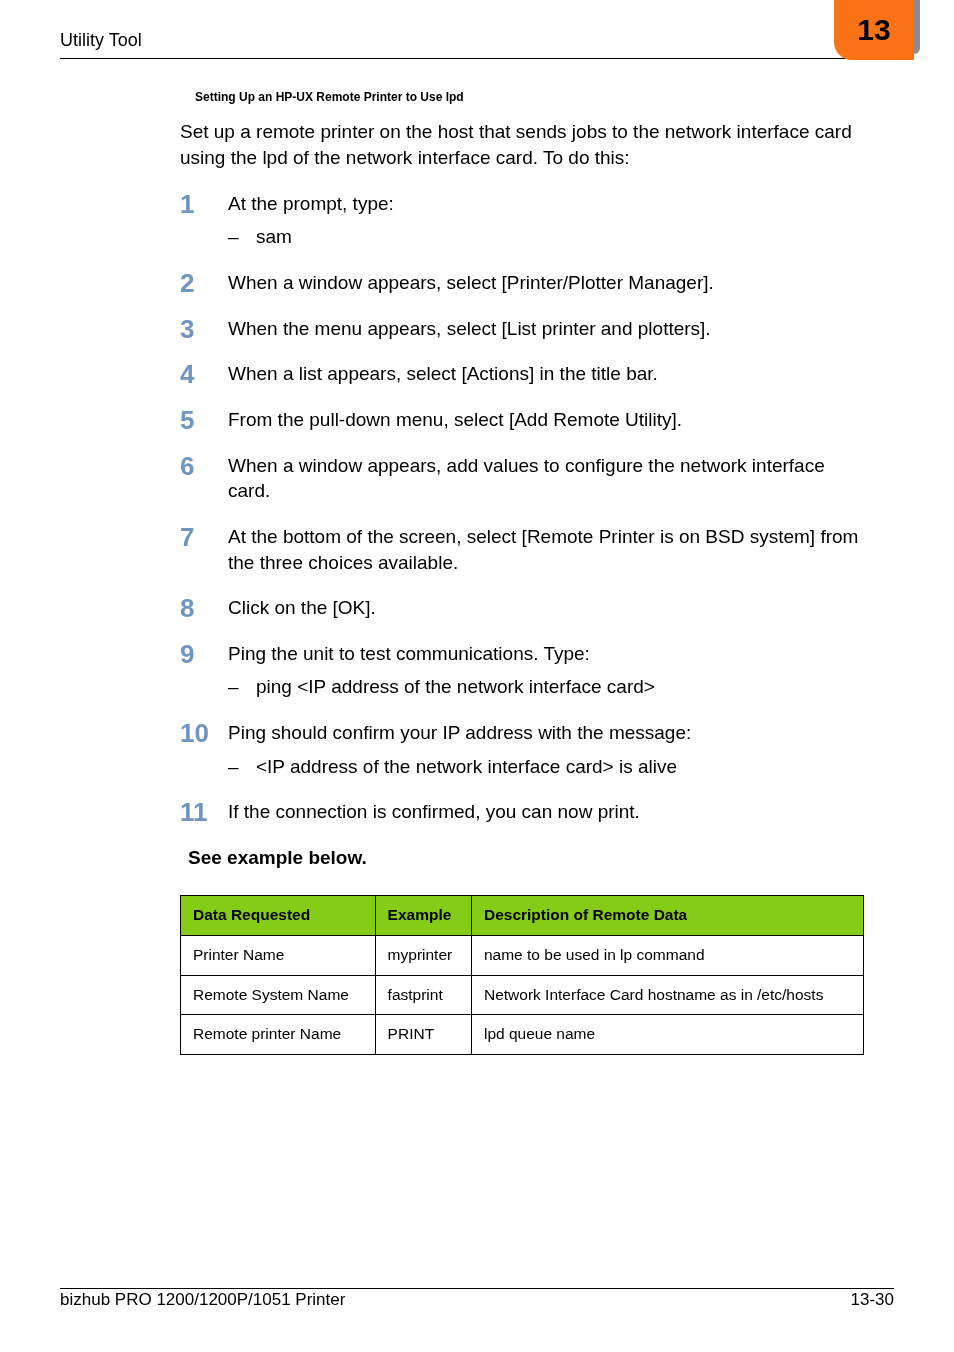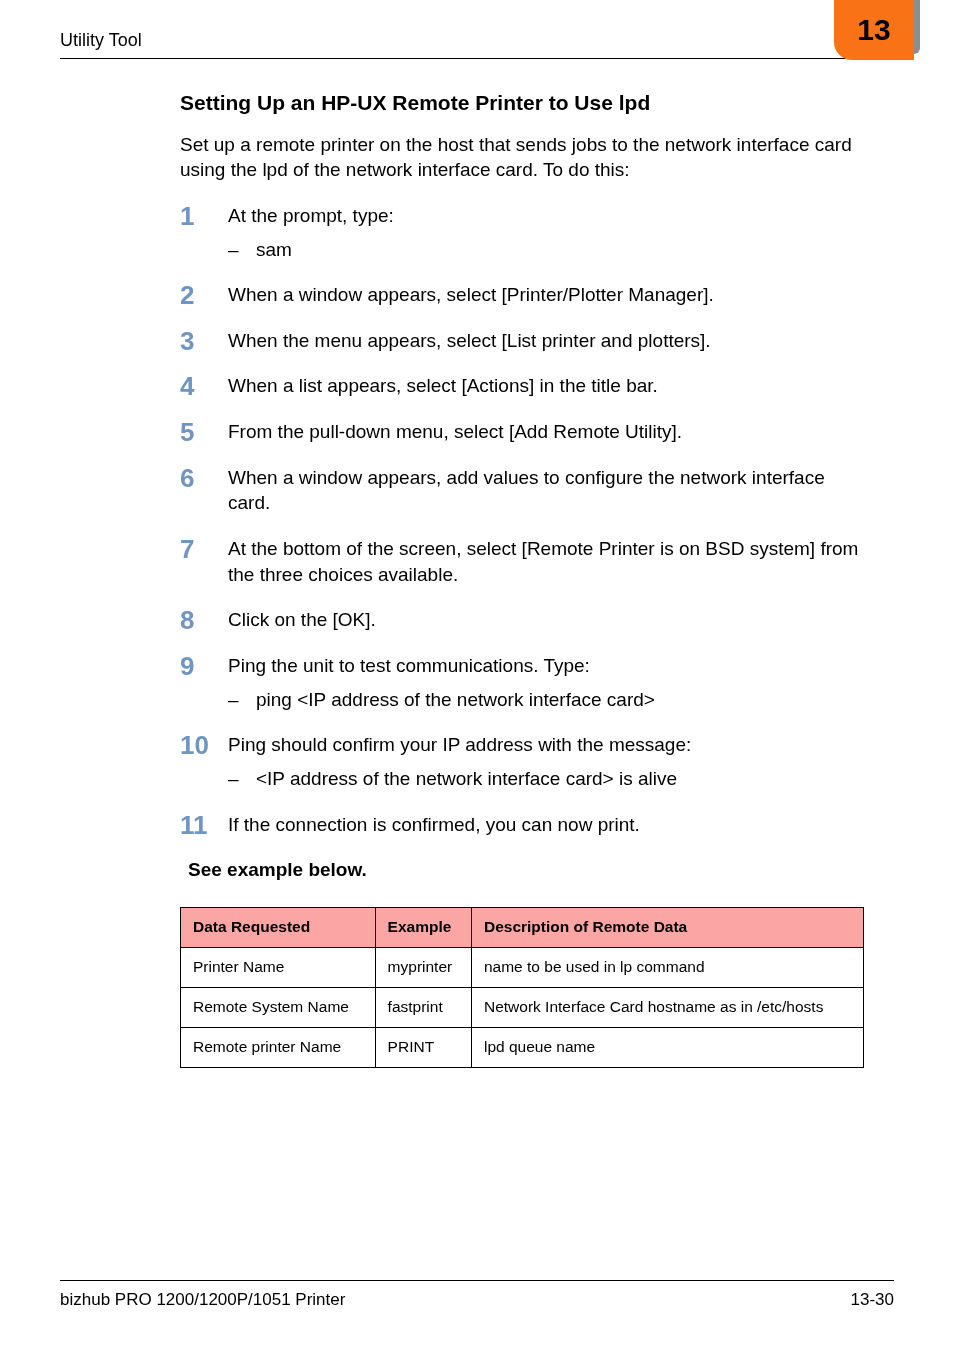--- a/index.html
+++ b/index.html
@@ -50,22 +50,23 @@
   .page-tab span {
     font-size: 30px;
     font-weight: bold;
     color: #000;
   }
   .content {
     padding: 30px 90px 0 180px;
   }
   .h2 {
     font-weight: bold;
-    font-size: 21px;
+    font-size: 12px;
     margin-bottom: 14px;
+    margin-left: 15px;
   }
   .para {
     font-size: 19px;
     margin-bottom: 20px;
   }
   ol.steps {
     list-style: none;
     counter-reset: step;
     margin: 0 0 18px 0;
     padding: 0;
@@ -113,33 +114,32 @@
     font-size: 15.5px;
     margin-left: 0;
   }
   table.data th, table.data td {
     border: 1px solid #000;
     padding: 9px 12px;
     text-align: left;
     vertical-align: top;
   }
   table.data th {
-    background: #fca5a5;
+    background: #84cc16;
     font-weight: bold;
   }
   .footer {
     position: absolute;
     bottom: 40px;
     left: 60px;
     right: 60px;
     display: flex;
     justify-content: space-between;
     font-size: 17px;
     border-top: 1px solid #000;
-    padding-top: 8px;
   }
 </style>
 </head>
 <body>
 
 <div class="header">
   <div class="header-left">Utility Tool</div>
 </div>
 <div class="header-underline"></div>
 

